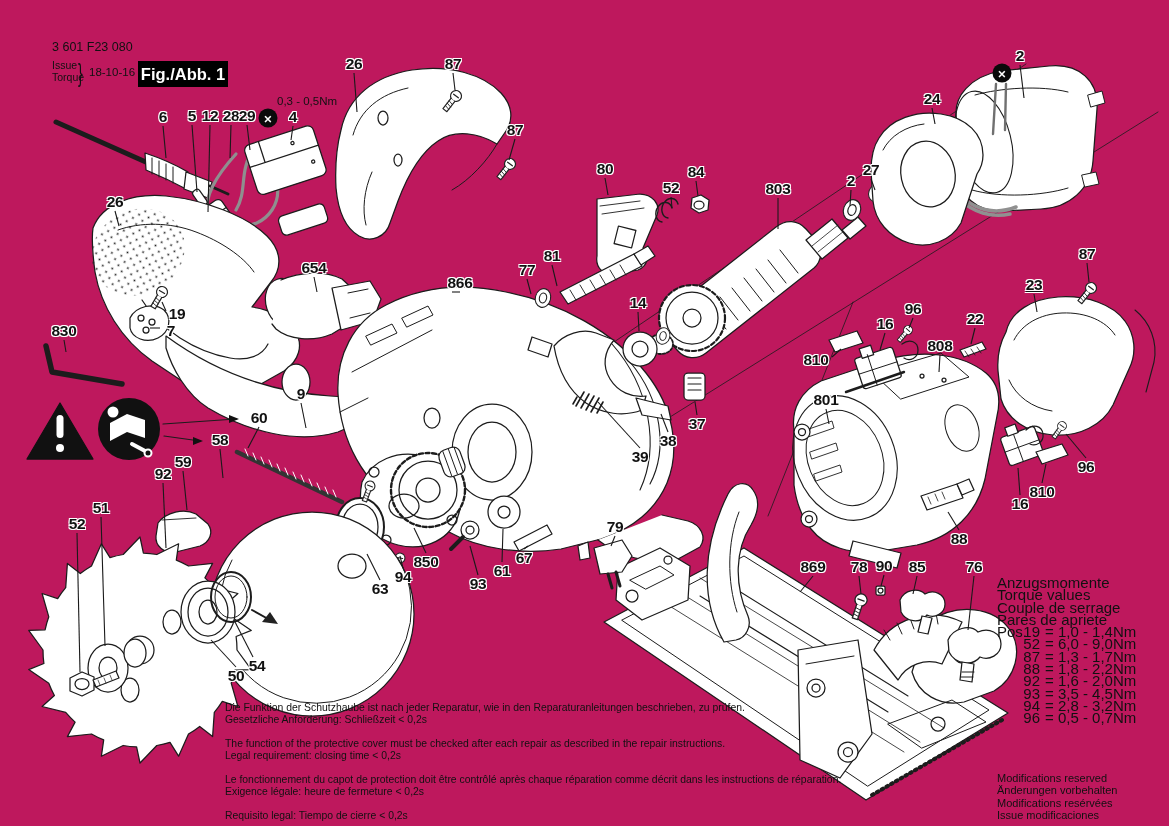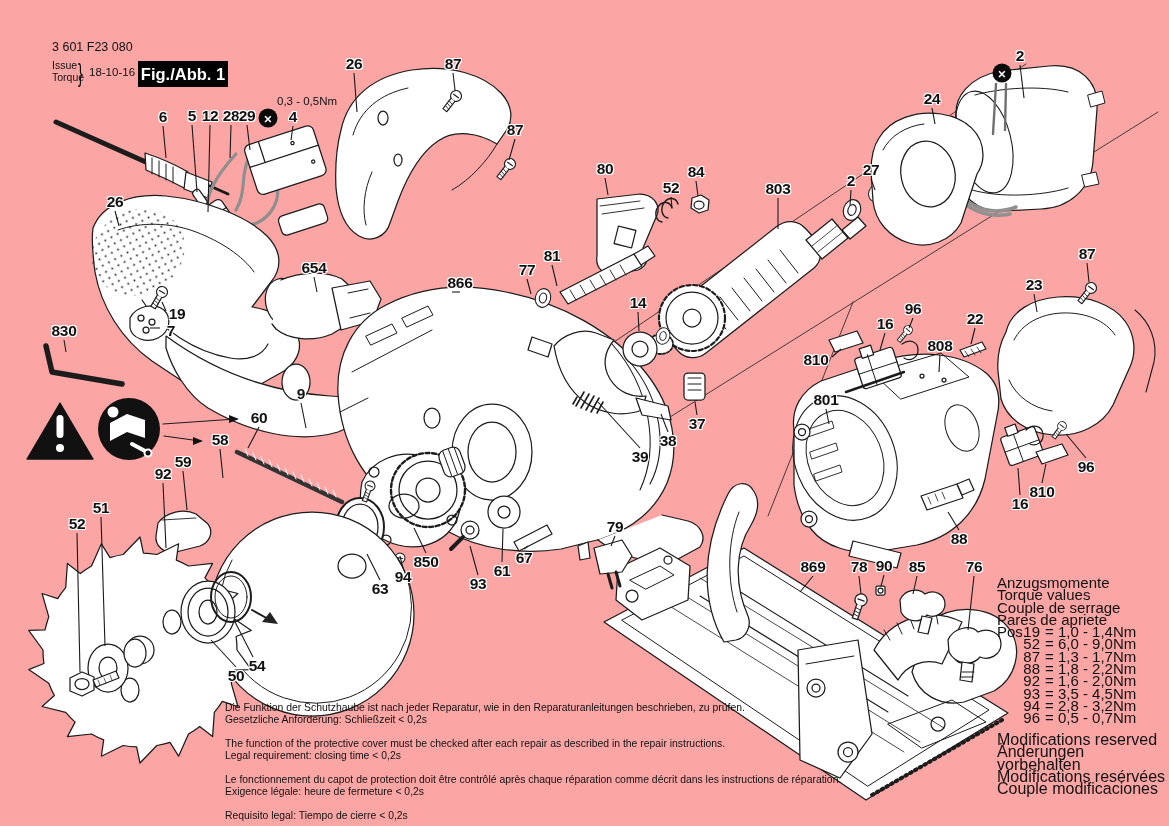--- a/index.html
+++ b/index.html
@@ -1,16 +1,16 @@
 <!DOCTYPE html>
 <html><head>
 <meta charset="utf-8">
 <style>
   html,body{margin:0;padding:0;background:#fff;}
-  .page{position:relative;width:1169px;height:826px;background:#fca5a5;overflow:hidden;
+  .page{position:relative;width:1169px;height:826px;background:#be185d;overflow:hidden;
         font-family:"Liberation Sans", sans-serif;color:#111;}
   #art,#leaders{position:absolute;left:0;top:0;}
   #leaders line{stroke:#1a1a1a;stroke-width:1.1;}
   .callout{position:absolute;transform:translate(-50%,-50%);font-weight:bold;font-size:15.5px;
            white-space:nowrap;letter-spacing:-0.3px;
            text-shadow:1px 1px 0 #fff,-1px -1px 0 #fff,1px -1px 0 #fff,-1px 1px 0 #fff;}
   .xsym{position:absolute;transform:translate(-50%,-50%);width:19px;height:19px;background:#0a0a0a;
         border-radius:50%;color:#fff;font-weight:bold;font-size:10.5px;display:flex;
         align-items:center;justify-content:center;}
   .partnum{position:absolute;left:52px;top:40px;font-size:12.5px;}
@@ -18,21 +18,21 @@
   .brace{position:absolute;left:76px;top:58px;font-size:26px;font-weight:100;transform:scaleX(.55);}
   .issue-date{position:absolute;left:89px;top:66px;font-size:11.5px;}
   .figbox{position:absolute;left:138px;top:61px;width:90px;height:26px;background:#000;color:#fff;
           font-weight:bold;font-size:16.5px;display:flex;align-items:center;justify-content:center;}
   .torque-hint{position:absolute;left:277px;top:95px;font-size:11.5px;}
   .torque{position:absolute;left:997px;top:577px;font-size:15px;line-height:12.3px;}
   .trow{display:flex;}
   .tpre{width:26px;}
   .tpos{width:17px;text-align:right;margin-right:5px;}
   .tval{white-space:nowrap;}
-  .mods{position:absolute;left:997px;top:734px;font-size:16px;line-height:12.3px;}
+  .mods{position:absolute;left:997px;top:772px;font-size:11px;line-height:12.3px;}
   .notes{position:absolute;left:225px;top:702px;font-size:10.4px;line-height:11.8px;}
   .note{margin-bottom:12.5px;white-space:nowrap;}
 </style>
 </head>
 <body>
 
 <div class="page">
 
   <svg id="art" width="1169" height="826" viewBox="0 0 1169 826">
     <defs>
@@ -474,21 +474,21 @@
       <span class="callout" style="left: 1020px; top: 56px;">2</span>
       <span class="callout" style="left: 932px; top: 99px;">24</span>
       <span class="callout" style="left: 115px; top: 202px;">26</span>
       <span class="callout" style="left: 605px; top: 169px;">80</span>
       <span class="callout" style="left: 671px; top: 188px;">52</span>
       <span class="callout" style="left: 696px; top: 172px;">84</span>
       <span class="callout" style="left: 778px; top: 189px;">803</span>
       <span class="callout" style="left: 851px; top: 181px;">2</span>
       <span class="callout" style="left: 871px; top: 170px;">27</span>
       <span class="callout" style="left: 1087px; top: 254px;">87</span>
-      <span class="callout" style="left: 1034px; top: 285px;">23</span>
+      <span class="callout" style="left: 1034px; top: 285px; text-decoration: underline;">23</span>
       <span class="callout" style="left: 314px; top: 268px;">654</span>
       <span class="callout" style="left: 552px; top: 256px;">81</span>
       <span class="callout" style="left: 527px; top: 270px;">77</span>
       <span class="callout" style="left: 460px; top: 283px;">866</span>
       <span class="callout" style="left: 638px; top: 303px;">14</span>
       <span class="callout" style="left: 177px; top: 314px;">19</span>
       <span class="callout" style="left: 171px; top: 331px;">7</span>
       <span class="callout" style="left: 64px; top: 331px;">830</span>
       <span class="callout" style="left: 913px; top: 309px;">96</span>
       <span class="callout" style="left: 885px; top: 324px;">16</span>
@@ -571,21 +571,21 @@
       <div class="trow">
         <span class="tpre"></span>
         <span class="tpos">96</span>
         <span class="tval">= 0,5 - 0,7Nm</span>
       </div>
     </div>
   <div class="mods" id="mods-block">
       <div>Modifications reserved</div>
       <div>Änderungen vorbehalten</div>
       <div>Modifications resérvées</div>
-      <div>Couple modificaciones</div>
+      <div>Issue modificaciones</div>
     </div>
   <div class="notes" id="notes-block">
       <div class="note">
         <div>Die Funktion der Schutzhaube ist nach jeder Reparatur, wie in den Reparaturanleitungen beschrieben, zu prüfen.</div>
         <div>Gesetzliche Anforderung: Schließzeit &lt; 0,2s</div>
       </div>
       <div class="note">
         <div>The function of the protective cover must be checked after each repair as described in the repair instructions.</div>
         <div>Legal requirement: closing time &lt; 0,2s</div>
       </div>

